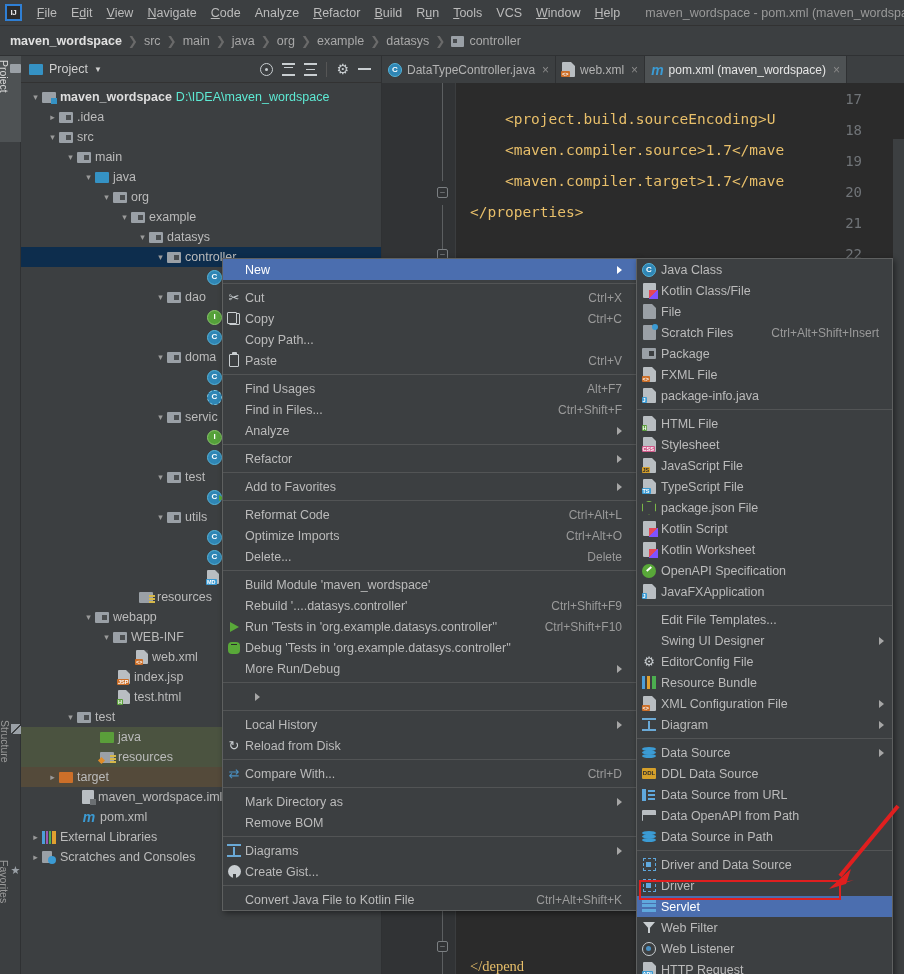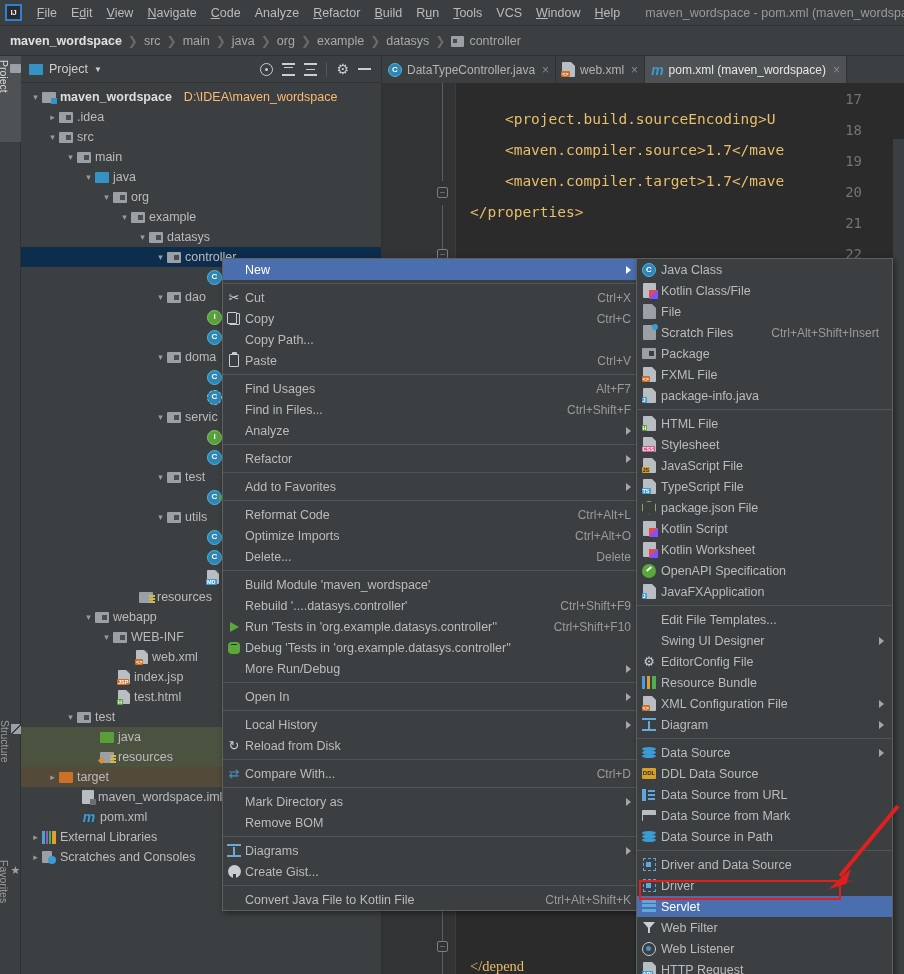--- a/index.html
+++ b/index.html
@@ -82,21 +82,21 @@
   .trow {
     height: 20px; display: flex; align-items: center; white-space: nowrap;
     color: #bbbbbb; padding-right: 4px;
   }
   .trow.selected-blue { background: #0d2d4d; }
   .trow.selected-green { background: #4b5340; }
   .trow.selected-brown { background: #544a3a; }
   .tw { display: inline-block; width: 13px; text-align: center; color: #9a9a9a; font-size: 9px; flex: none; }
   .tlabel { margin-left: 4px; }
   .tlabel.bold { font-weight: bold; color: #dedede; }
-  .tpath { margin-left: 12px; color: #fdba74; }
+  .tpath { margin-left: 4px; color: #5eead4; }
 
   
   .ic { display: inline-block; flex: none; position: relative; }
   .ic-folder { width: 14px; height: 11px; background: #9aa0a6; border-radius: 1px; }
   .ic-folder.blue { background: #3592c4; }
   .ic-folder.green { background: #5a9e3a; }
   .ic-folder.orange { background: #cc6f29; }
   .ic-folder::after {
     content: ""; position: absolute; right: 2px; top: 3px; width: 5px; height: 5px;
     background: #4b4e50;
@@ -193,21 +193,21 @@
 
   
   .ctxmenu {
     position: absolute; left: 222px; top: 258px; width: 416px;
     background: #3c3f41; border: 1px solid #5e6060;
     box-shadow: 2px 2px 6px rgba(0,0,0,0.45);
     padding: 0; font-size: 12.5px;
   }
   .mi {
     height: 21px; display: flex; align-items: center; color: #bbbbbb;
-    padding: 0 6px 0 0; white-space: nowrap; position: relative;
+    padding: 0 15px 0 0; white-space: nowrap; position: relative;
   }
   .mi.hl { background: #4b6eaf; color: #ffffff; }
   .mi .mi-icon { width: 22px; flex: none; display: flex; align-items: center; justify-content: center; }
   .mi .mi-label { flex: 1; }
   .mi .mi-short { color: #9a9a9a; margin-left: 14px; font-size: 12px; }
   .mi .mi-arrow {
     margin-left: 10px; width: 0; height: 0;
     border-left: 5px solid #a6a6a6; border-top: 4px solid transparent; border-bottom: 4px solid transparent;
   }
   .mi.hl .mi-arrow { border-left-color: #ffffff; }
@@ -744,21 +744,20 @@
       <span class="mi-label">Debug 'Tests in 'org.example.datasys.controller''</span>
     </div>
     <div class="mi">
       <span class="mi-icon"></span>
       <span class="mi-label">More Run/Debug</span>
       <span class="mi-arrow"></span>
     </div>
     <div class="msep"></div>
     <div class="mi">
       <span class="mi-icon"></span>
-      <span class="mi-label">Open In</span>
       <span class="mi-arrow"></span>
     </div>
     <div class="msep"></div>
     <div class="mi">
       <span class="mi-icon"></span>
       <span class="mi-label">Local History</span>
       <span class="mi-arrow"></span>
     </div>
     <div class="mi">
       <span class="mi-icon">
@@ -976,21 +975,21 @@
     <div class="si">
       <span class="si-icon">
           <span class="ico-dsurl"></span>
         </span>
       <span class="si-label">Data Source from URL</span>
     </div>
     <div class="si">
       <span class="si-icon">
           <span class="ico-folderopen"></span>
         </span>
-      <span class="si-label">Data Source from Mark</span>
+      <span class="si-label">Data OpenAPI from Path</span>
     </div>
     <div class="si">
       <span class="si-icon">
           <span class="ico-db"></span>
         </span>
       <span class="si-label">Data Source in Path</span>
     </div>
     <div class="ssep"></div>
     <div class="si">
       <span class="si-icon">

